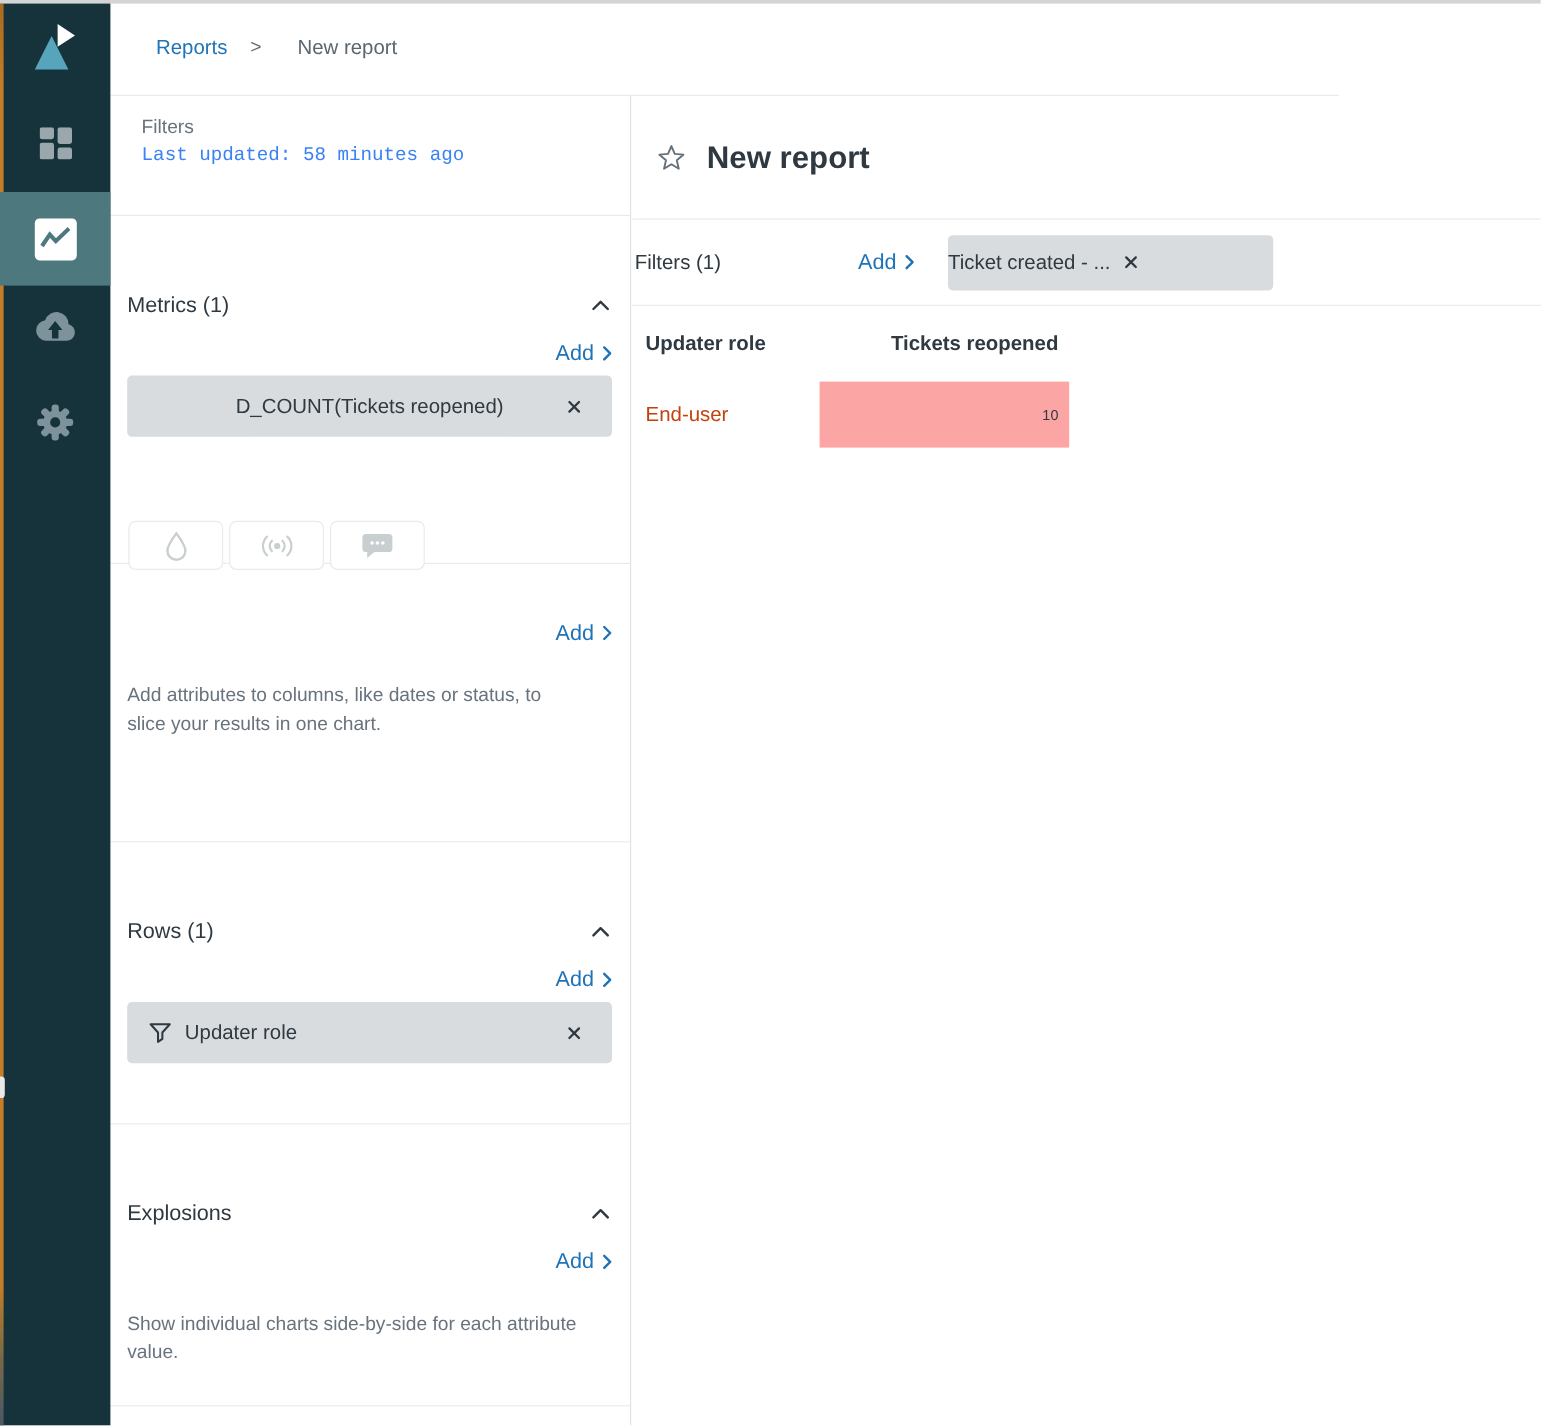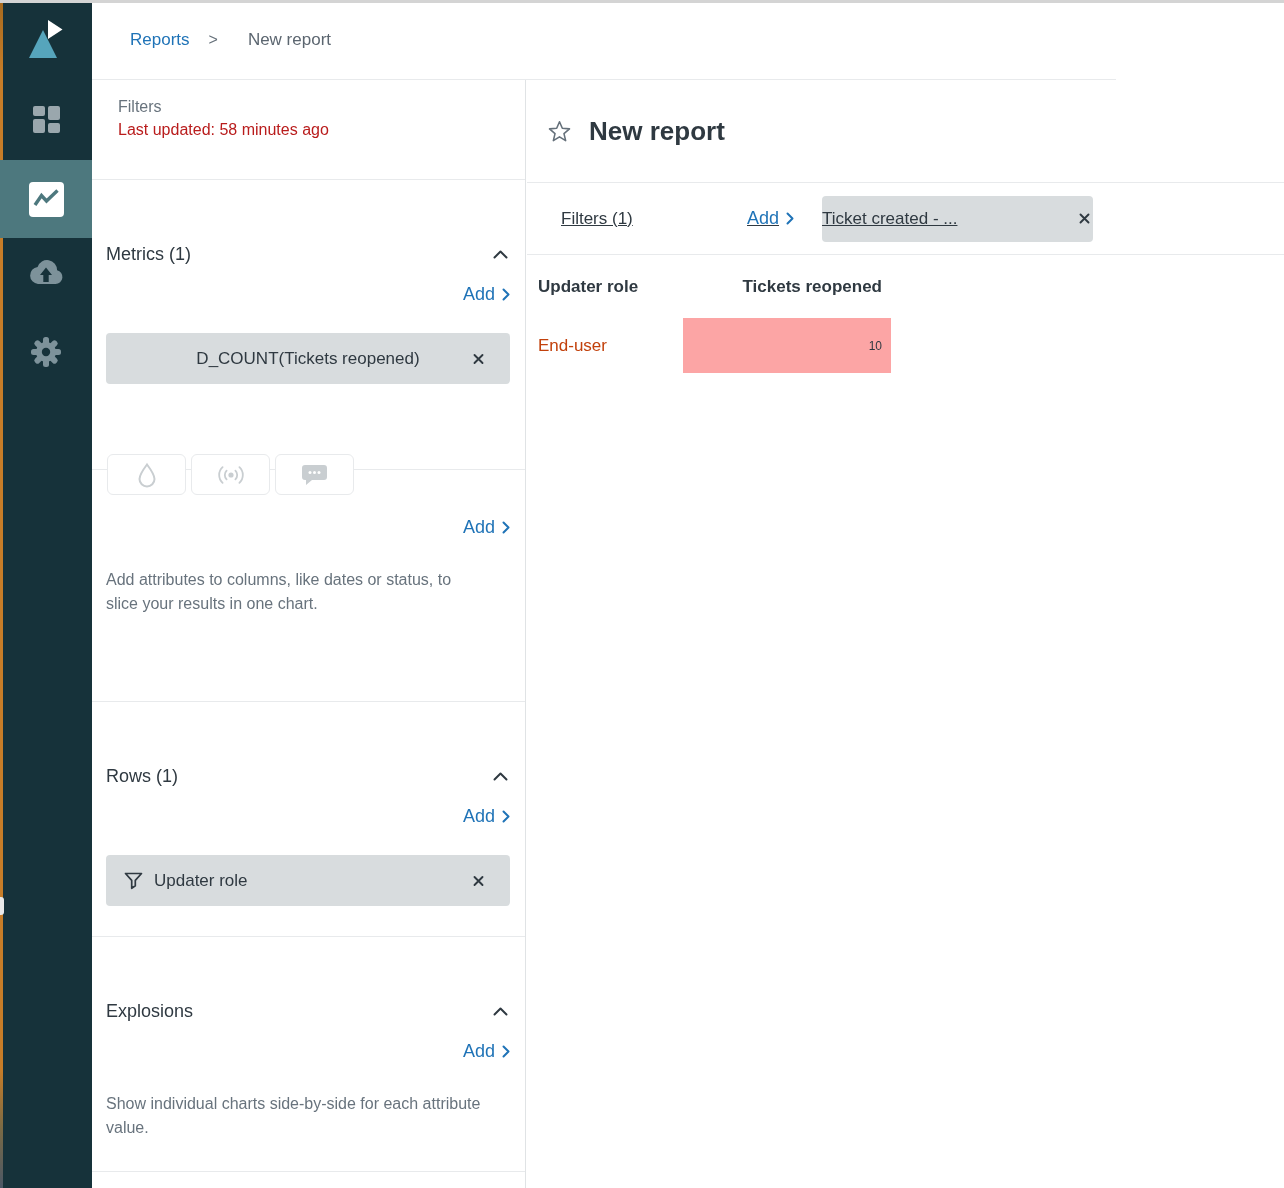--- a/index.html
+++ b/index.html
@@ -29,56 +29,56 @@
   .crumb-link { color:#1f73b7; font-size:17px; cursor:pointer; }
   .crumb-sep  { color:#65707a; font-size:16px; margin:0 30px 0 19px; }
   .crumb-cur  { color:#5c6670; font-size:17px; }
 
   
   .panel { position:absolute; left:92px; top:80px; width:434px; height:1108px; background:#fff;
            border-right:1px solid #e0e3e5; }
   .dataset { height:100px; border-bottom:1px solid #e8eaec; padding:16px 20px 0 26px; }
   .ds-label { font-size:16px; color:#68737d; line-height:22px; }
   .ds-name  { font-size:17px; color:#2f3941; line-height:24px; }
-  .ds-upd   { font-size:16px; color:#b91c1c; line-height:23px; }
+  .ds-upd   { font-size:16px; color:#3b82f6; line-height:23px;font-family:Liberation Mono, monospace; }
 
   .sec { border-bottom:1px solid #e8eaec; padding:28px 15px 0 14px; position:relative; }
   .sec-metrics { height:290px; }
   .sec-columns { height:232px; }
   .sec-rows { height:235px; }
   .sec-explosions { height:235px; }
   .sec-head { display:flex; align-items:center; justify-content:space-between;margin-top:36px; }
   .sec-title { font-size:18px; color:#2f3941; display:flex; align-items:center; gap:10px; }
   .collapse-btn { cursor:pointer; display:flex; align-items:center; padding:2px; }
   .add-row { text-align:right; margin-top:19px; }
   .add-link { color:#1f73b7; font-size:18px; cursor:pointer; display:inline-flex; align-items:center; gap:7px; }
 
-  .pill { margin-top:28px; height:51px; background:#d8dcde; border-radius:4px; position:relative;
+  .pill { margin-top:8px; height:51px; background:#d8dcde; border-radius:4px; position:relative;
           display:flex; align-items:center; justify-content:center; font-size:17px; color:#2f3941; cursor:pointer; }
   .pill-left { justify-content:flex-start; padding-left:18px; gap:11px; }
   .pill-x { position:absolute; right:22px; top:50%; transform:translateY(-50%); padding:4px; cursor:pointer; display:flex; }
 
   .chip-row { margin-top:70px; display:flex; gap:5px; padding-left:1px; }
   .chip-btn { width:79px; height:41px; border:1px solid #e8eaec; border-radius:6px; background:#fff;
               display:flex; align-items:center; justify-content:center; cursor:pointer; }
 
   .help-text { margin-top:30px; font-size:16px; line-height:24px; color:#68737d; width:352px; }
   .help-wide { width:392px; }
 
   
   .main { position:absolute; left:527px; top:80px; width:757px; height:1108px; background:#fff; }
   .report-header { height:102px; display:flex; align-items:center; padding-left:20px; gap:17px; }
   .fav-btn { display:flex; align-items:center; cursor:pointer; }
   .report-title { font-size:26px; color:#2f3941; }
 
   .filters-bar { height:73px; border-top:1px solid #e8eaec; border-bottom:1px solid #e8eaec;
-                 display:flex; align-items:center; padding-left:34px;text-decoration:underline; }
+                 display:flex; align-items:center; padding-left:2px; }
   .filters-label { font-size:17px; color:#2f3941; width:186px; }
   .filter-pill { margin-left:28px; width:271px; height:46px; background:#d8dcde; border-radius:4px;
-                 display:flex; align-items:center; justify-content:space-between; gap:9px; font-size:17px; color:#2f3941; cursor:pointer; }
+                 display:flex; align-items:center; justify-content:flex-start; gap:9px; font-size:17px; color:#2f3941; cursor:pointer; }
   .filter-x { display:flex; padding:3px; cursor:pointer; }
 
   .result-table { margin-top:16px; }
   .tr { display:flex; padding-left:11px; }
   .th-row { height:32px; align-items:center; }
   .col1 { width:145px; }
   .col2 { width:208px; }
   .th { font-weight:bold; font-size:17px; color:#2f3941; }
   .th.col2 { text-align:right; padding-right:9px; }
   .td-row { margin-top:15px; height:55px; }

